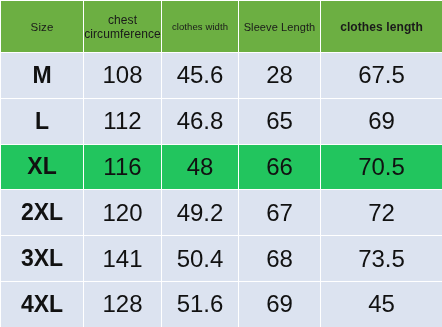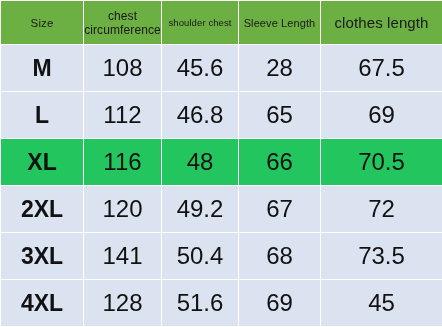--- a/index.html
+++ b/index.html
@@ -27,34 +27,34 @@
     border: 1px solid #ffffff;
     box-sizing: border-box;
   }
   
   .col-size      { width: 83px; }
   .col-chest     { width: 78px; }
   .col-shoulder  { width: 77px; }
   .col-sleeve    { width: 82px; }
   .col-clothes   { width: 122px; }
 
-  thead tr { height: 44px; }
+  thead tr { height: 52px; }
   tbody tr { height: 45.8px; }
 
   thead th {
     background: #6CAF42;
     color: #1a1a1a;
     font-weight: normal;
     letter-spacing: 0.1px;
   }
   th.h-size     { font-size: 11.5px; }
   th.h-chest    { font-size: 12px; }
   th.h-shoulder { font-size: 9.5px; }
   th.h-sleeve   { font-size: 11px; }
-  th.h-clothes  { font-size: 15px; }
+  th.h-clothes  { font-size: 12px; font-weight: bold; }
 
   tbody td {
     background: #DCE3F0;
     color: #111111;
     font-size: 24px;
     font-weight: normal;
   }
   tbody td.size-cell {
     font-weight: bold;
     font-size: 23px;
@@ -71,21 +71,21 @@
     <col class="col-size">
     <col class="col-chest">
     <col class="col-shoulder">
     <col class="col-sleeve">
     <col class="col-clothes">
   </colgroup>
   <thead>
     <tr>
       <th class="h-size">Size</th>
       <th class="h-chest">chest circumference</th>
-      <th class="h-shoulder">shoulder chest</th>
+      <th class="h-shoulder">clothes width</th>
       <th class="h-sleeve">Sleeve Length</th>
       <th class="h-clothes">clothes length</th>
     </tr>
   </thead>
   <tbody id="table-body">
       <tr>
         <td class="size-cell">M</td>
         <td>108</td>
         <td>45.6</td>
         <td>28</td>

